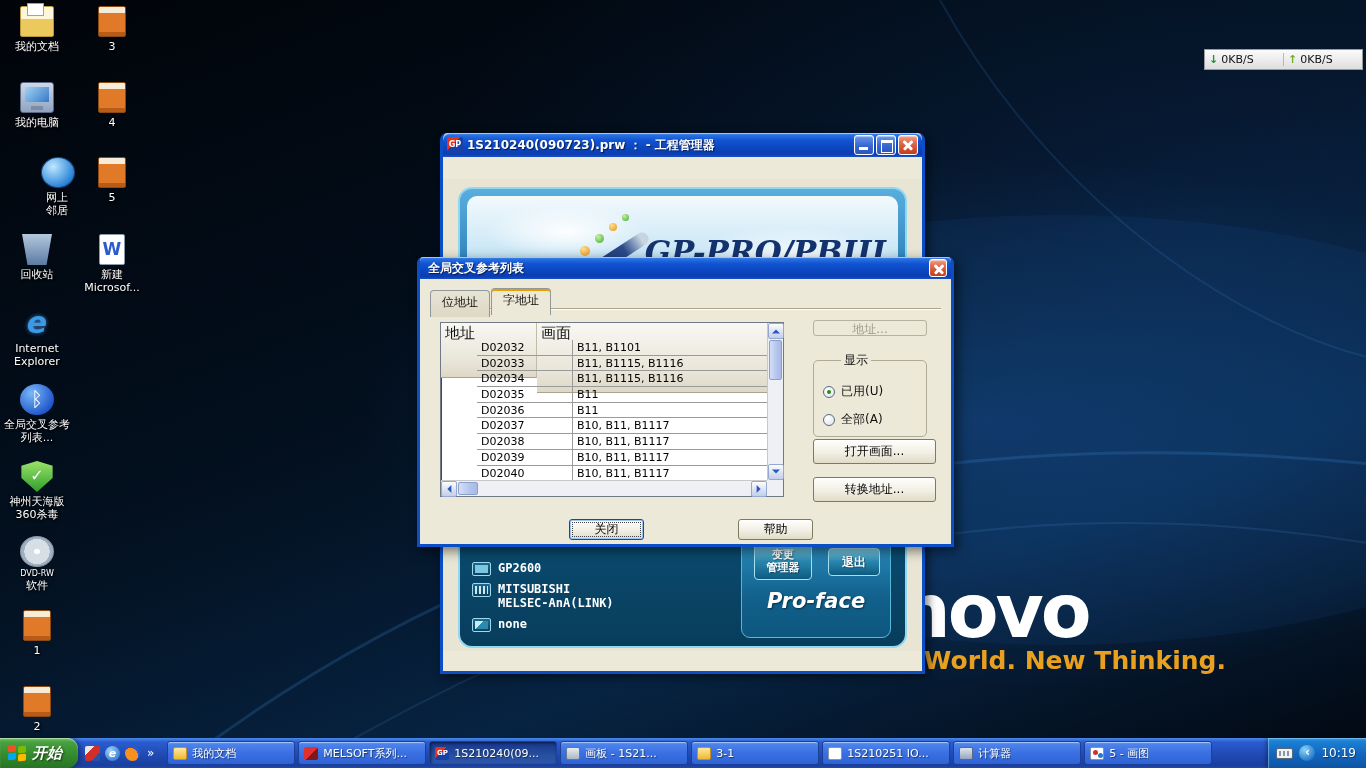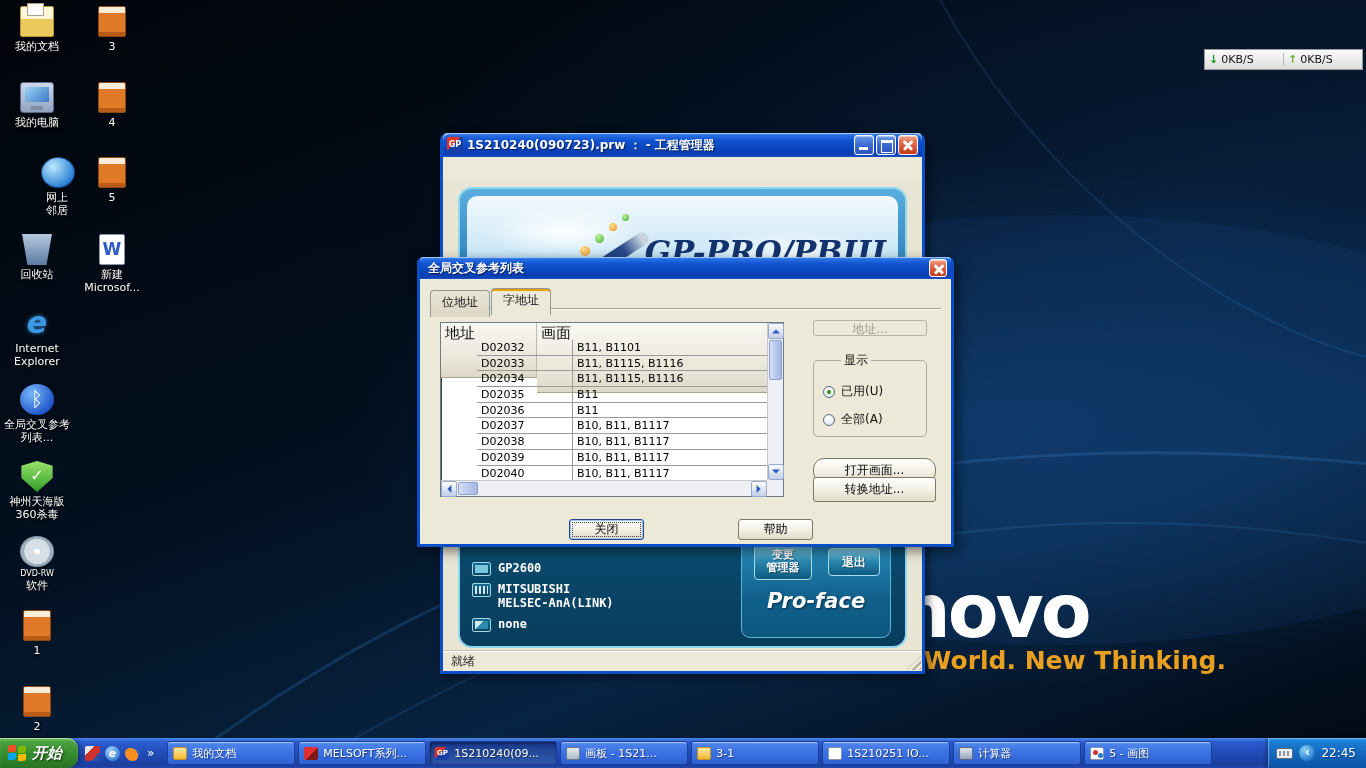--- a/index.html
+++ b/index.html
@@ -156,21 +156,21 @@
   .sthumb.h { width:20px; margin:1px 1px; }
   .strack { flex:1; }
   .corner { position:absolute; right:0; bottom:0; width:16px; height:16px; background:#eef0f6; }
 
   .xpbtn { position:absolute; font-size:12px; color:#000; border:1px solid #7b7b63; border-radius:3px;
     background:linear-gradient(180deg,#fefefc,#f2efe4 55%,#e0dcc8); box-shadow:inset 0 1px 0 #fff;
     font-family:inherit; cursor:default; }
   .xpbtn.disabled { color:#9e9c8e; background:#ece9d8; border-color:#b6b2a0; box-shadow:none; }
   .xpbtn.default { border:1px solid #27458c; box-shadow:inset 0 0 0 1px #9ec4f0; outline:1px dotted #444; outline-offset:-4px; }
   .btn-addr   { left:393px; top:41px;  width:114px; height:16px; }
-  .btn-open   { left:393px; top:179px; width:123px; height:25px;border-radius:11px; }
+  .btn-open   { left:393px; top:160px; width:123px; height:25px; }
   .btn-conv   { left:393px; top:198px; width:123px; height:25px; }
   .btn-close  { left:149px; top:240px; width:75px;  height:21px; }
   .btn-help   { left:318px; top:240px; width:75px;  height:21px; }
 
   .group { position:absolute; left:393px; top:73px; width:114px; height:85px; border:1px solid #b0aa96;
     border-radius:5px; padding:14px 8px 0 9px; }
   .group legend { font-size:12px; padding:0 3px; margin-left:18px; color:#111; }
   .radio { display:flex; align-items:center; gap:6px; font-size:12px; color:#111; margin-bottom:11px; }
   .rdot { width:12px; height:12px; border-radius:50%; border:1px solid #5a6a7a; position:relative; flex:0 0 auto;
     background:radial-gradient(circle at 35% 30%,#fff,#dde4ea); }
@@ -353,24 +353,20 @@
       <div class="right-panel">
         <div class="tbtn change">
           <span>变更</span>
           <span>管理器</span>
         </div>
         <div class="tbtn exit">退出</div>
         <div class="proface">Pro-face</div>
       </div>
     </div>
   </div>
-  <div class="statusbar">
-    <span>就绪</span>
-    <div class="grip"></div>
-  </div>
 </div>
 
 <div class="dialog">
   <div class="titlebar">
     <div class="title">全局交叉参考列表</div>
     <div class="winbtns">
       <div class="wbtn close"></div>
     </div>
   </div>
   <div class="dlg-body">
@@ -505,15 +501,15 @@
       <span class="tlabel">计算器</span>
     </div>
     <div class="task">
       <span class="tico t-paint"></span>
       <span class="tlabel">5 - 画图</span>
     </div>
   </div>
   <div class="tray">
     <div class="kbico"></div>
     <div class="langico"></div>
-    <span class="time">22:45</span>
+    <span class="time">10:19</span>
   </div>
 </div>
 
 </body></html>

